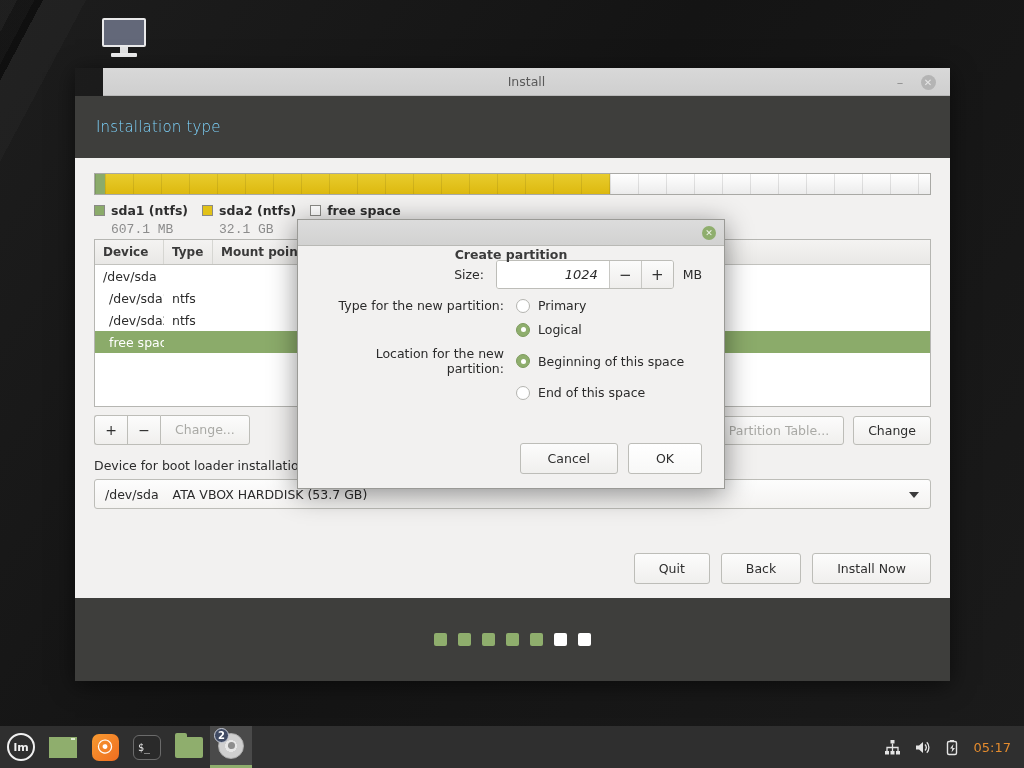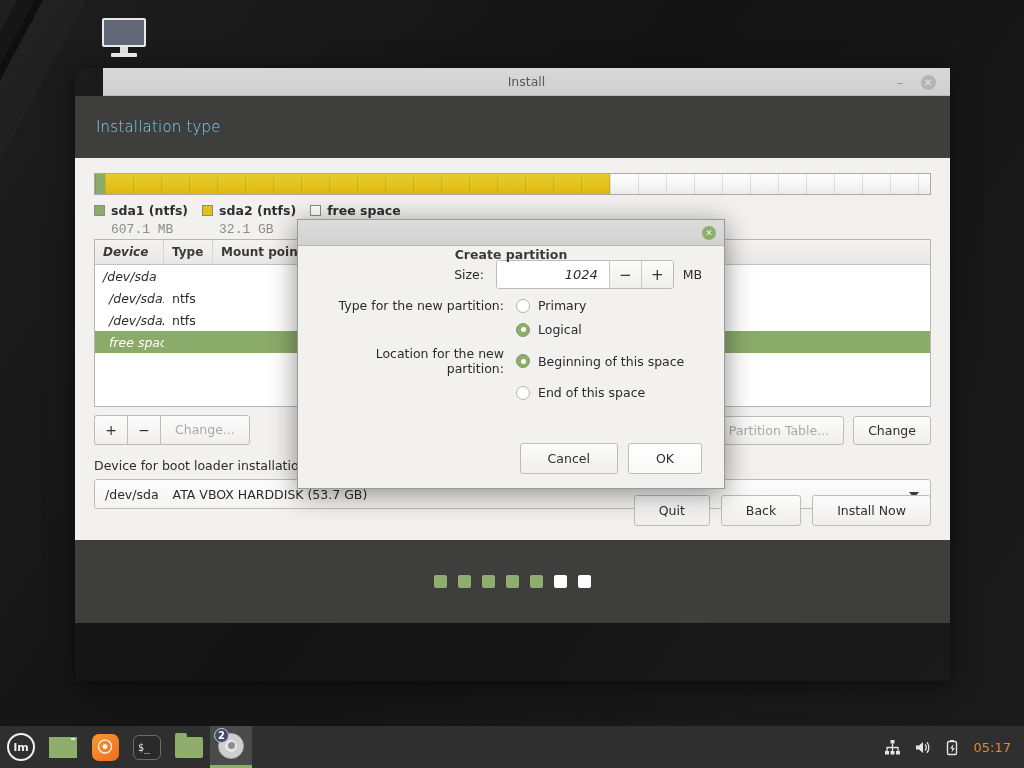--- a/index.html
+++ b/index.html
@@ -74,21 +74,21 @@
     background: #3e3e3c;
     display: flex; align-items: center;
     padding-left: 21px;
   }
   #page-title {
     color: #7dd3fc; font-size: 15px; font-weight: 300;
     letter-spacing: 0.2px;
   }
 
   #page-body {
-    height: 382px;
+    height: 440px;
     background: #f2f1f0;
     padding: 15px 19px 0 19px;
     position: relative;
   }
 
   
   #part-bar {
     height: 22px; width: 837px;
     border: 1px solid #a9a9a5;
     display: flex;
@@ -136,21 +136,21 @@
     display: flex; height: 25px;
     background: linear-gradient(#f4f3f2, #e9e8e6);
     border-bottom: 1px solid #c2c2be;
   }
   .th {
     font-size: 12px; font-weight: bold; color: #3a3a3a;
     padding: 5px 8px;
     border-right: 1px solid #d6d6d2;
     white-space: nowrap; overflow: hidden;
   }
-  .c-device { width: 69px; font-style: italic; }
+  .c-device { width: 69px; }
   .c-type   { width: 49px; }
   .c-mount  { width: 112px; }
   .c-format { width: 66px; }
   .c-size   { width: 90px; }
   .c-used   { width: 90px; }
   .c-system { width: 160px; border-right: none; }
   .tr { display: flex; height: 22px; align-items: center; }
   .tr.selected { background: #8bab6a; }
   .td {
     font-size: 12.5px; color: #2b2b2b;

